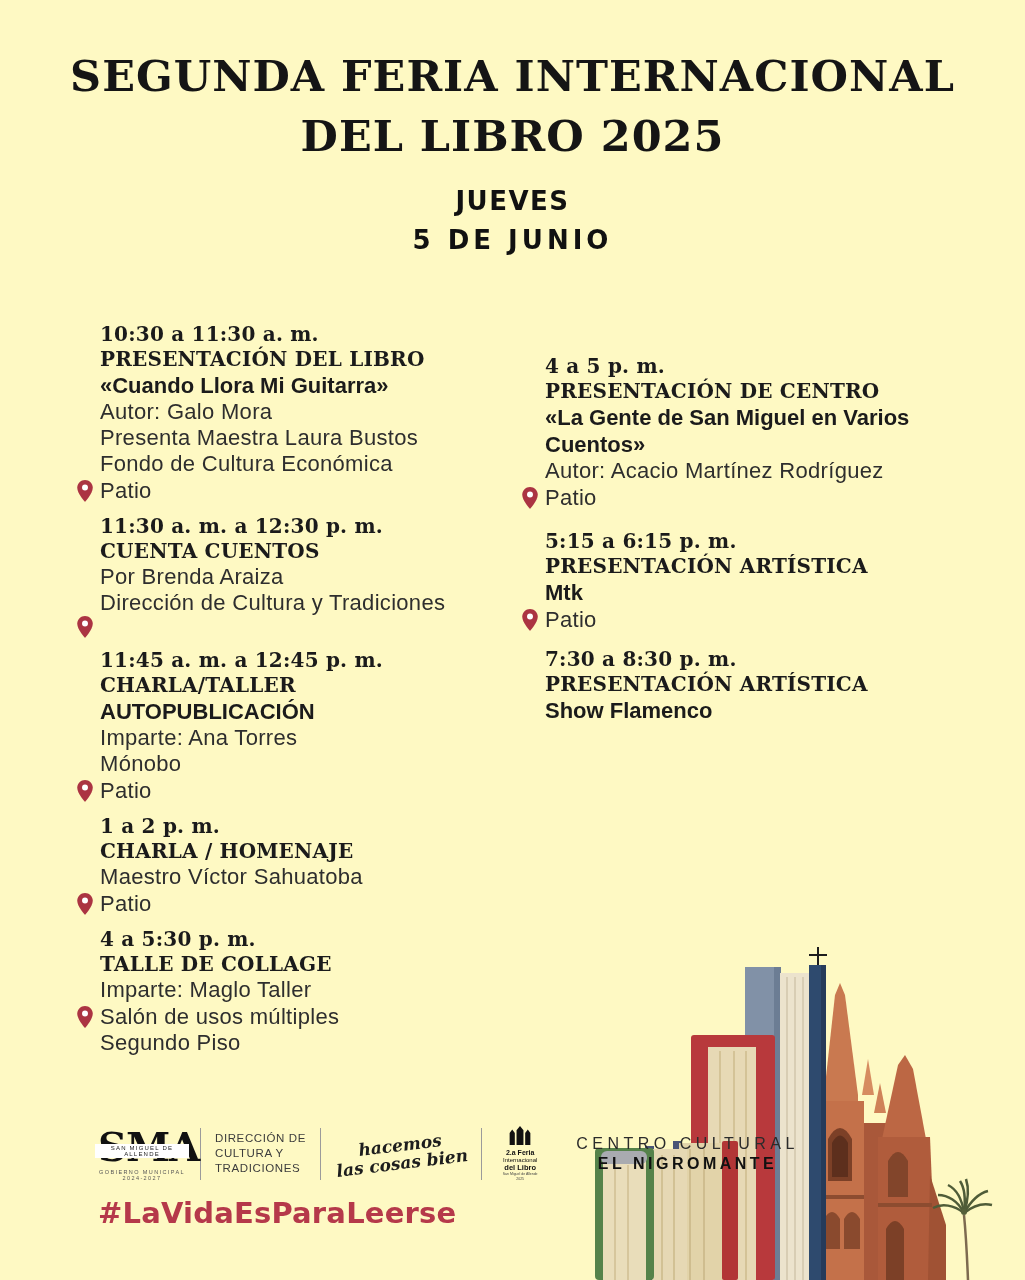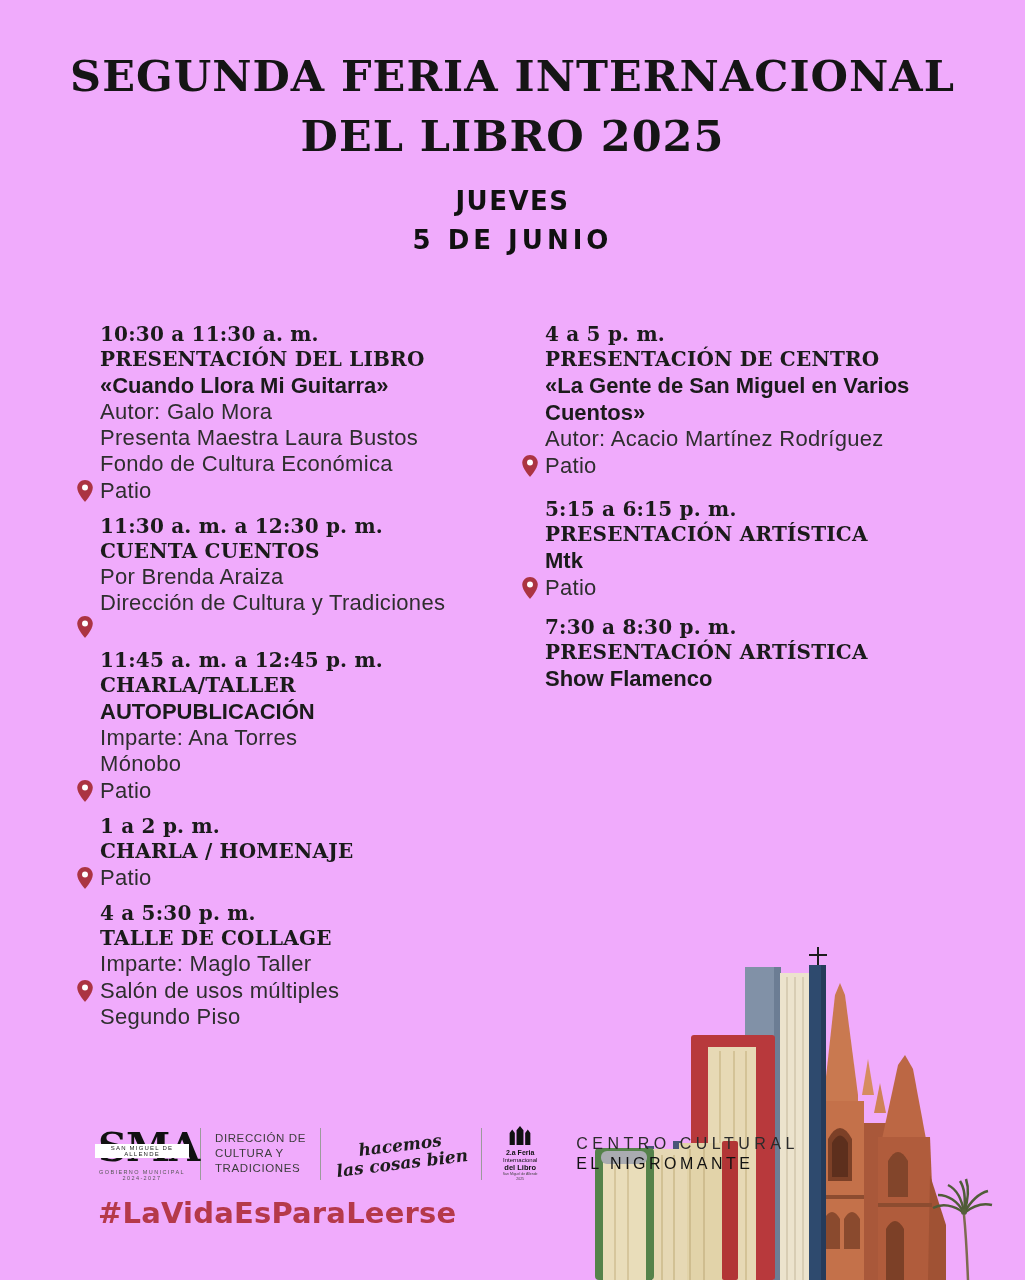--- a/index.html
+++ b/index.html
@@ -1,32 +1,32 @@
 <!DOCTYPE html>
 <html><head>
 <meta charset="utf-8">
 <style>
   html,body{margin:0;padding:0;background:#fff;}
-  .page{position:relative;width:1025px;height:1280px;background:#f0abfc;overflow:hidden;
+  .page{position:relative;width:1025px;height:1280px;background:#fef9c3;overflow:hidden;
         font-family:"Liberation Sans",sans-serif;color:#2a2a2a;}
 
   
   .title-wrap{position:absolute;top:46px;left:0;width:100%;text-align:center;}
   .title-line{font-family:"DejaVu Serif",serif;font-weight:700;font-size:43px;
               line-height:60px;letter-spacing:1px;color:#151515;}
   .day-wrap{position:absolute;top:186px;left:0;width:100%;text-align:center;}
   .day{font-family:"DejaVu Sans",sans-serif;font-weight:700;font-size:26px;
        letter-spacing:1.5px;color:#111;}
   .date{font-family:"DejaVu Sans",sans-serif;font-weight:700;font-size:26px;
         letter-spacing:4px;color:#111;margin-top:9px;}
 
   
   .col{position:absolute;top:322px;}
   .col-left{left:77px;width:435px;}
-  .col-right{left:522px;width:440px;}
+  .col-right{left:522px;width:440px;margin-top:32px;}
   .event{margin-bottom:10px;}
   .slab{font-family:"DejaVu Serif",serif;font-weight:700;font-size:20px;line-height:25px;
         letter-spacing:0.2px;color:#1b1b1b;padding-left:23px;}
   .subtitle{font-weight:700;font-size:22px;line-height:27px;padding-left:23px;color:#1b1b1b;}
   .line{font-size:22px;line-height:26px;padding-left:23px;color:#2e2e2e;letter-spacing:0.3px;}
   .loc{display:flex;align-items:center;gap:7px;font-size:22px;line-height:27px;
        color:#2e2e2e;letter-spacing:0.3px;}
   .pin{width:16px;height:22px;flex:0 0 16px;}
   .loc2{font-size:22px;line-height:26px;padding-left:23px;color:#2e2e2e;letter-spacing:0.3px;}
 
@@ -46,21 +46,21 @@
   .slogan{font-family:"DejaVu Serif",serif;font-style:italic;font-weight:700;
           font-size:17px;line-height:18px;color:#1d1d1d;text-align:center;
           transform:rotate(-7deg);}
   .feria{width:48px;text-align:center;color:#111;}
   .feria-l1{font-size:7px;font-weight:700;line-height:8px;}
   .feria-l2{font-size:6px;line-height:7px;}
   .feria-l3{font-size:7.5px;font-weight:700;line-height:8px;}
   .feria-l4{font-size:3.5px;line-height:4.5px;color:#444;}
   .centro{margin-left:18px;}
   .centro-l1{font-size:16px;letter-spacing:4.5px;color:#2b2b2b;line-height:20px;}
-  .centro-l2{font-size:16px;font-weight:400;letter-spacing:3.5px;color:#111;line-height:20px;}
+  .centro-l2{font-size:16px;font-weight:700;letter-spacing:3.5px;color:#111;line-height:20px;text-align:center;}
   .hashtag{position:absolute;left:98px;top:1196px;font-family:"DejaVu Sans",sans-serif;
            font-weight:700;font-size:29px;letter-spacing:0.2px;color:#b5394a;}
 </style>
 </head>
 <body>
 
 <div class="page">
 
   <div class="title-wrap">
     <div class="title-line">SEGUNDA FERIA INTERNACIONAL</div>
@@ -113,20 +113,21 @@
             <path fill="#ab3442" d="M12 0C5.4 0 0 5.4 0 12c0 9 12 22 12 22s12-13 12-22C24 5.4 18.6 0 12 0z"></path>
             <circle cx="12" cy="11.5" r="4.6" fill="#fff"></circle>
           </svg>
         <span>Patio</span>
       </div>
     </div>
 
     <div class="event">
       <div class="slab">1 a 2 p. m.</div>
       <div class="slab">CHARLA / HOMENAJE</div>
+      <div class="line">Maestro Víctor Sahuatoba</div>
       <div class="loc">
         <svg class="pin" viewBox="0 0 24 34">
             <path fill="#ab3442" d="M12 0C5.4 0 0 5.4 0 12c0 9 12 22 12 22s12-13 12-22C24 5.4 18.6 0 12 0z"></path>
             <circle cx="12" cy="11.5" r="4.6" fill="#fff"></circle>
           </svg>
         <span>Patio</span>
       </div>
     </div>
 
     <div class="event">

